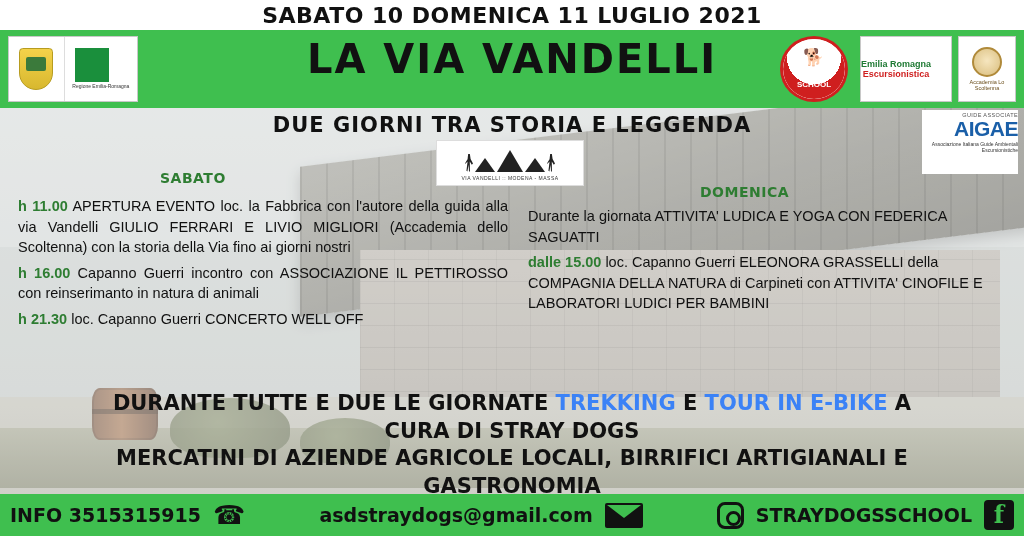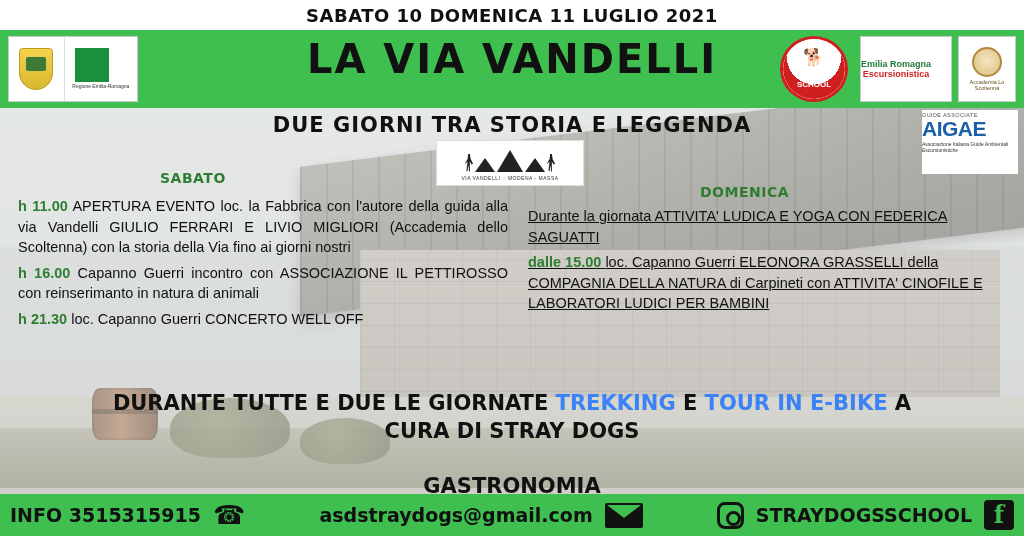--- a/index.html
+++ b/index.html
@@ -82,21 +82,21 @@
 
   
   .top-band {
     position: absolute; left:0; top:0; width:100%; height:30px;
     background:#ffffff;
     display:flex; align-items:center; justify-content:center;
   }
   .top-band .date {
     font-family: "DejaVu Sans", sans-serif;
     font-weight: bold;
-    font-size: 18px;
+    font-size: 22px;
     letter-spacing: .5px;
     color:#111;
   }
 
   
   .green-band {
     position:absolute; left:0; top:30px; width:100%; height:78px;
     background:#3fbf4f;
   }
   .title-main {
@@ -198,21 +198,21 @@
     width:30px; height:30px; border-radius:50%;
     border:2px solid #b08a3a;
     background: radial-gradient(circle at 50% 45%, #f6e6bf, #d9bd7d);
   }
   .logo-accademia .la-cap {
     font-size:5.5px; color:#6b4f1c; text-align:center; margin-top:2px; line-height:1.1;
   }
 
   .logo-aigae {
     position:absolute; left:922px; top:110px; width:96px; height:64px;
-    background:#fff; text-align:left; padding-top:2px;
+    background:#fff; text-align:right; padding-top:2px;
   }
   .logo-aigae .ga { font-size:5.5px; color:#555; letter-spacing:.4px; }
   .logo-aigae .big {
     font-size:21px; font-weight:bold; color:#1a5fa8; letter-spacing:-.5px; line-height:1;
   }
   .logo-aigae .tiny { font-size:5px; color:#333; line-height:1.25; margin-top:2px; }
 
   
   .logo-center {
     position:absolute; left:436px; top:140px; width:148px; height:46px;
@@ -248,21 +248,21 @@
   .col-head.dom { left:700px; top:184px; }
 
   .col {
     position:absolute;
     font-family:"Liberation Sans", sans-serif;
     font-size:14.5px;
     color:#111;
     line-height:1.42;
   }
   .col.left { left:18px; top:196px; width:490px; text-align:justify; }
-  .col.right { left:528px; top:206px; width:470px;text-decoration:underline; }
+  .col.right { left:528px; top:206px; width:470px; }
   .col p { margin-bottom:5px; }
   .col .hr { color:#2e7d32; font-weight:bold; }
 
   
   .bottom-text {
     position:absolute; left:60px; top:390px; width:904px;
     text-align:center;
     font-family:"DejaVu Sans", sans-serif;
     font-weight:bold;
     font-size:21px;
@@ -399,21 +399,21 @@
 
   <div class="col right">
     <p><span>Durante la giornata ATTIVITA' LUDICA  E YOGA  CON FEDERICA SAGUATTI</span></p>
     <p><span class="hr">dalle 15.00</span>
       <span>loc. Capanno Guerri ELEONORA GRASSELLI  della COMPAGNIA DELLA NATURA di Carpineti con ATTIVITA' CINOFILE E LABORATORI LUDICI PER BAMBINI</span></p>
   </div>
 
   <div class="bottom-text">
     <span>DURANTE TUTTE E DUE LE  GIORNATE </span><span class="green">TREKKING</span><span> E </span><span class="green">TOUR IN E-BIKE</span><span> A</span><br>
     <span>CURA DI STRAY DOGS</span><br>
-    <br>
+    <span>MERCATINI DI AZIENDE AGRICOLE LOCALI, BIRRIFICI ARTIGIANALI E</span><br>
     <span>GASTRONOMIA</span>
   </div>
 
   <div class="footer">
     <span class="phone-label">INFO 3515315915</span>
     <span class="ic ic-phone">☎</span>
     <span class="spacer"></span>
     <span class="mail-text">asdstraydogs@gmail.com</span>
     <span class="ic ic-mail"></span>
     <span class="spacer"></span>

